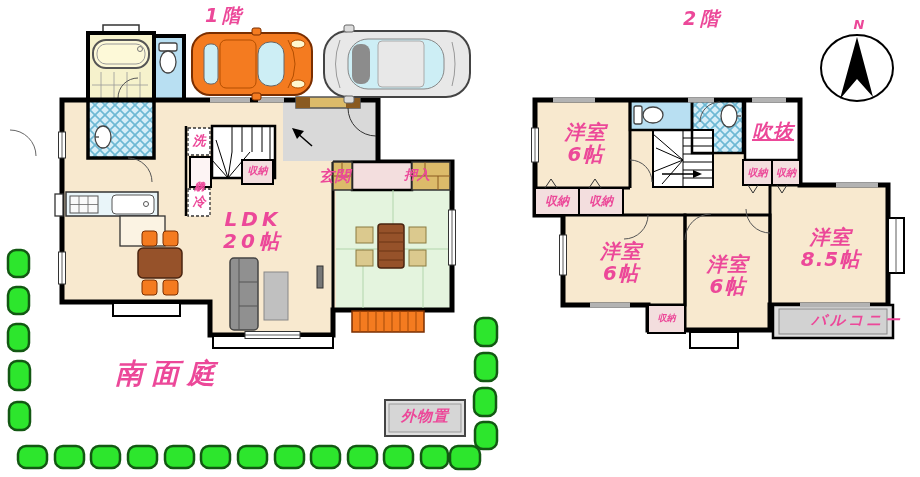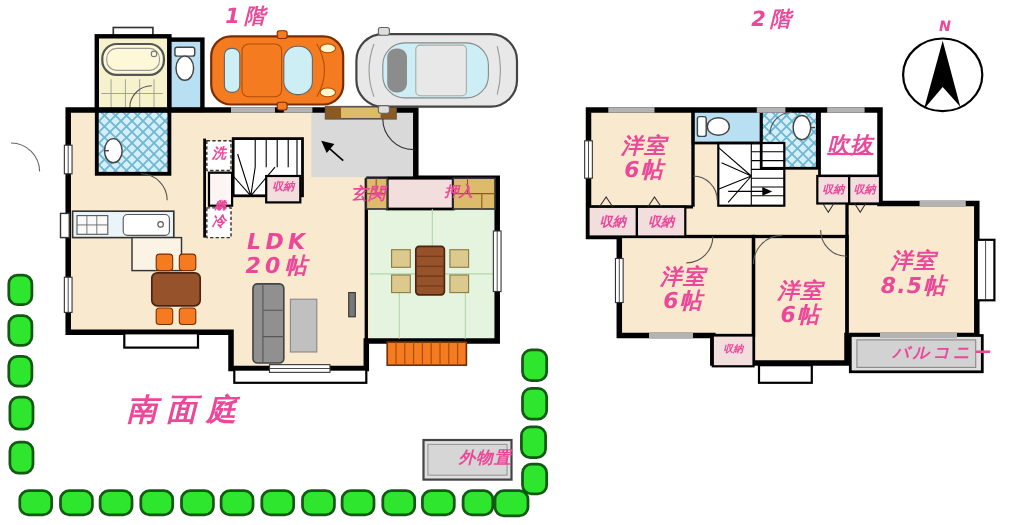--- a/index.html
+++ b/index.html
@@ -326,21 +326,21 @@
   <span>LDK</span>
       <span>20帖</span>
 </div>
 <div class="lbl t15" style="left:305px;top:120px;width:60px;margin-top:48px;">玄関</div>
 <div class="lbl t13" style="left:352px;top:168px;width:58px;margin-left:36px;">押入</div>
 <div class="lbl t13" style="left:189px;top:134px;width:20px;">洗</div>
 <div class="lbl t10 vert" style="left:194px;top:159px;height:28px;">収納</div>
 <div class="lbl t13" style="left:189px;top:195px;width:20px;">冷</div>
 <div class="lbl t10" style="left:242px;top:165px;width:31px;">収納</div>
 <div class="lbl garden-lbl" style="left:115px;top:360px;">南面庭</div>
-<div class="lbl t15" style="left:385px;top:408px;width:80px;text-align:right;">外物置</div>
+<div class="lbl t15" style="left:385px;top:408px;width:80px;">外物置</div>
 
 <div class="lbl t16" style="left:548px;top:121px;width:75px;">
   <span>洋室</span>
       <span>6帖</span>
 </div>
 <div class="lbl t16" style="left:747px;top:120px;width:52px;text-decoration:underline;">吹抜</div>
 <div class="lbl t16" style="left:581px;top:240px;width:80px;">
   <span>洋室</span>
       <span>6帖</span>
 </div>

